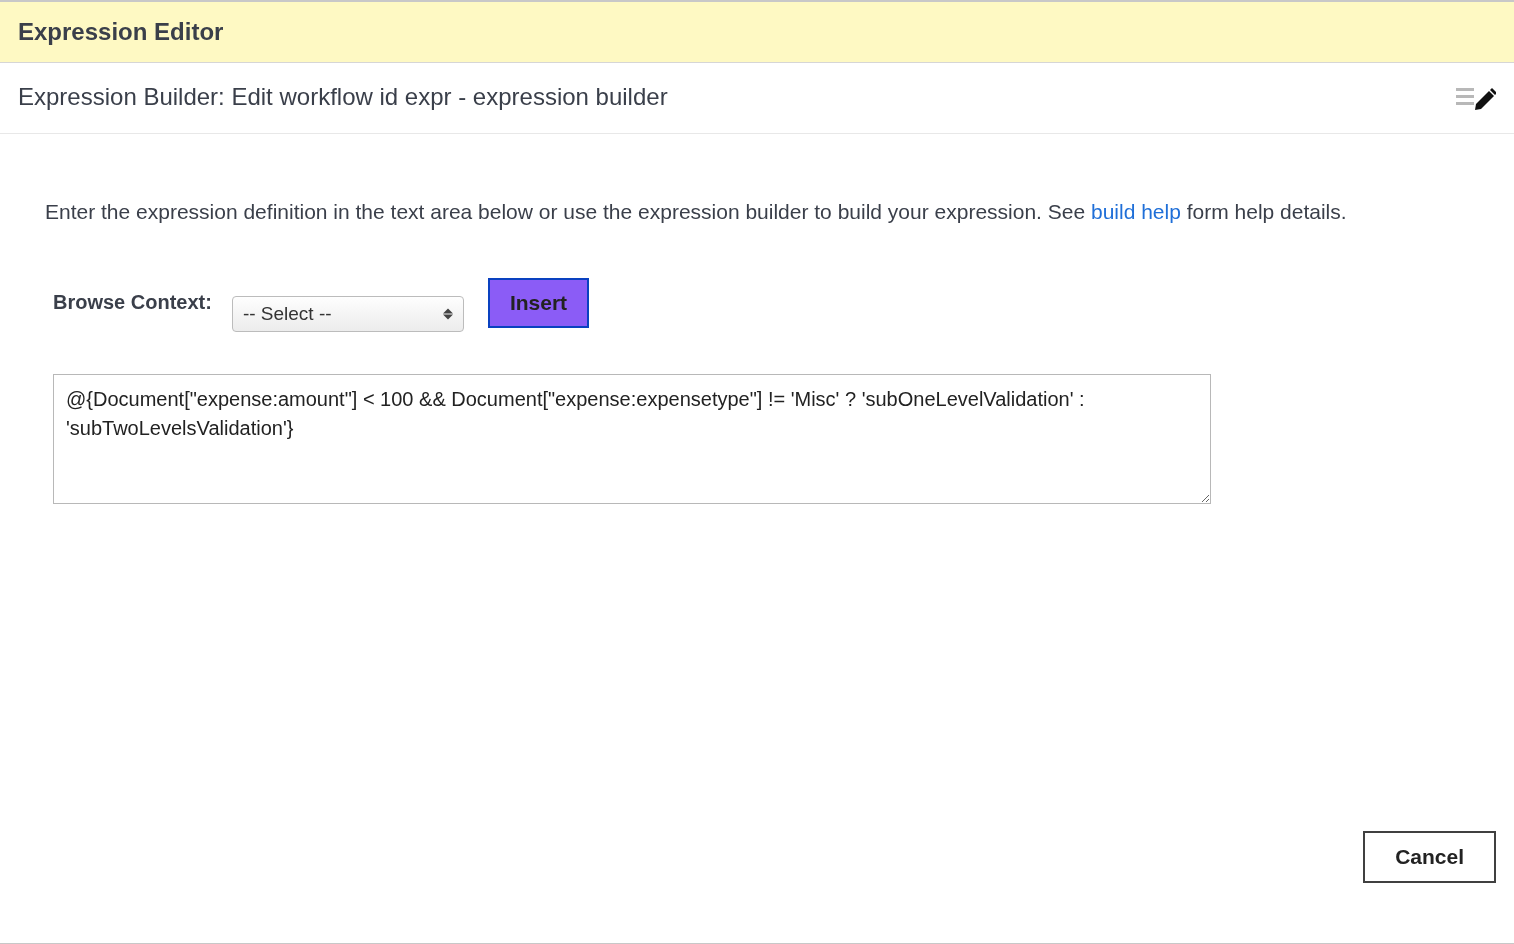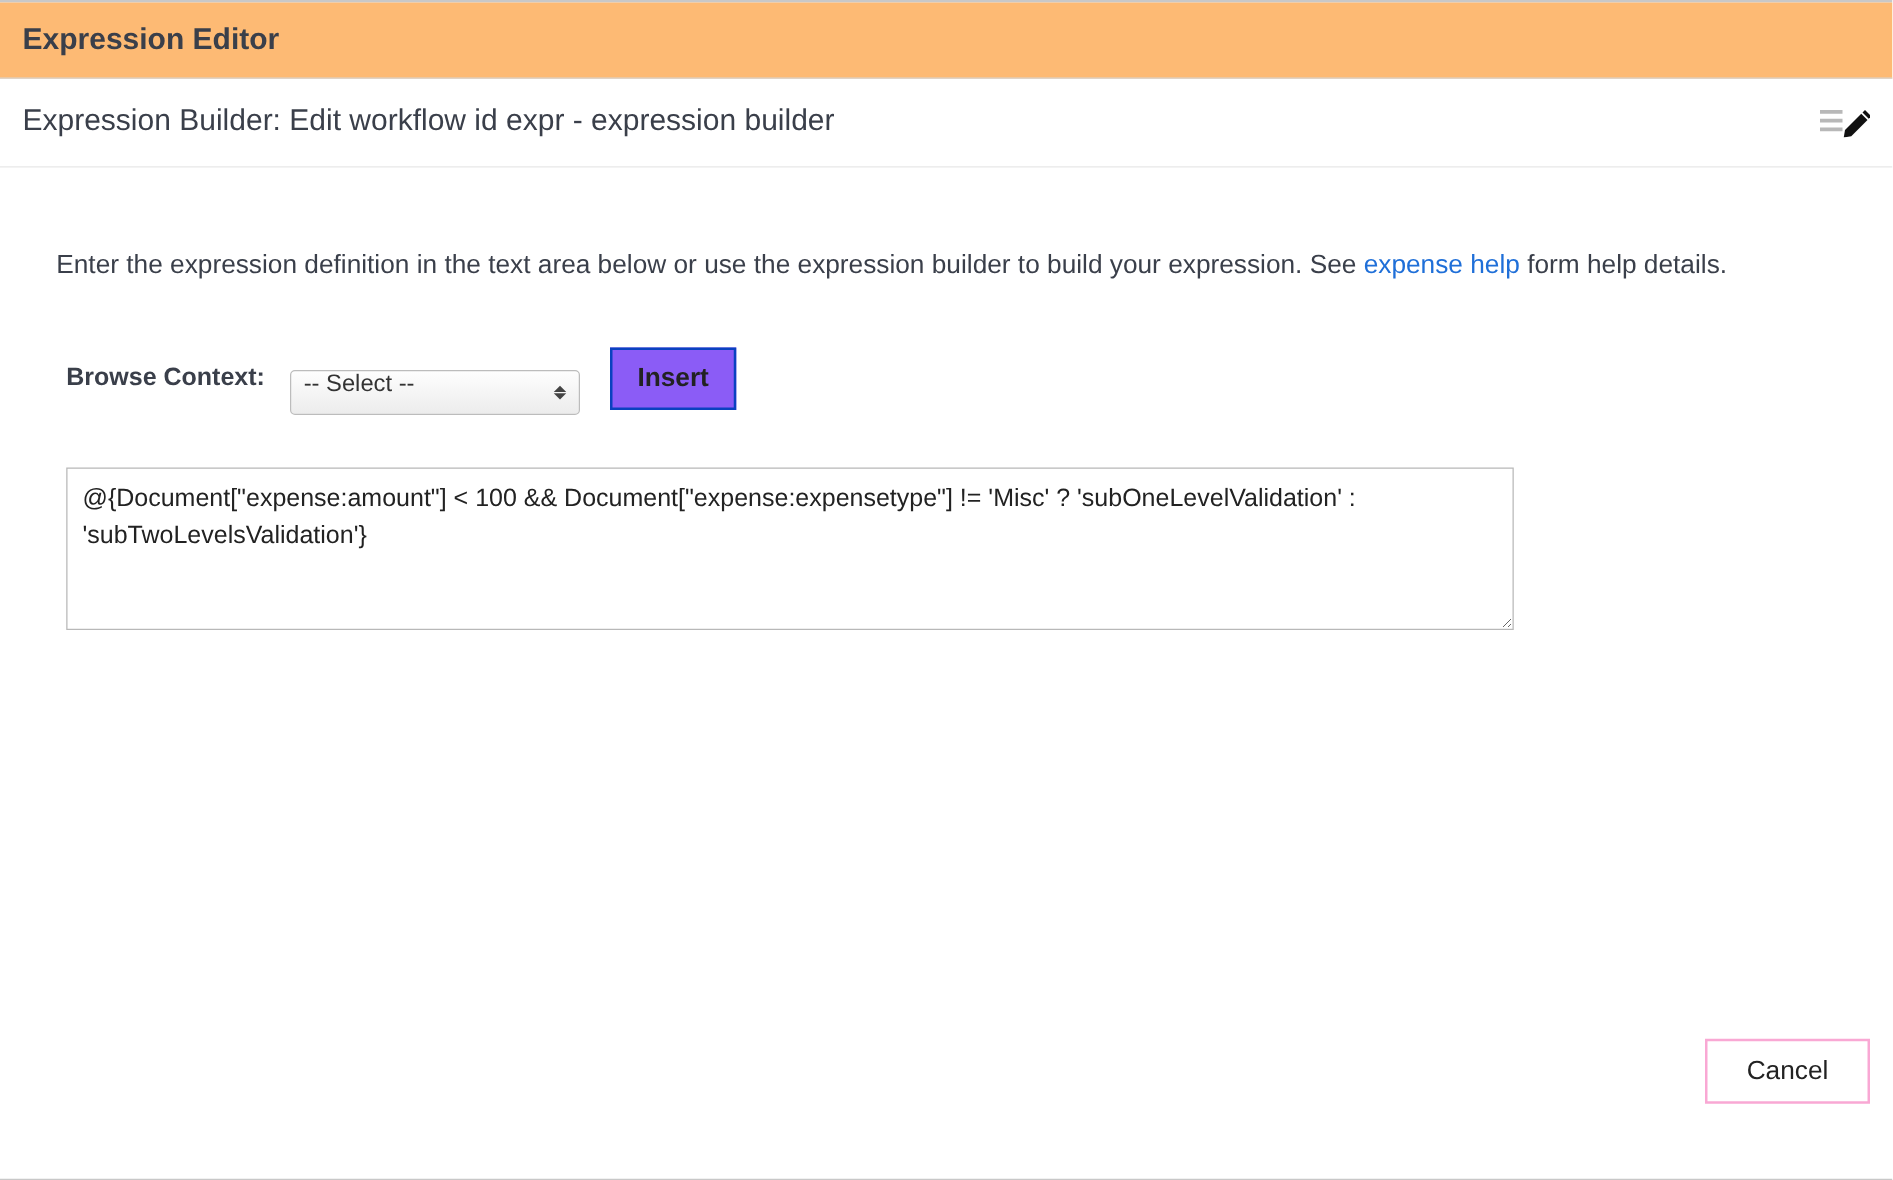--- a/index.html
+++ b/index.html
@@ -15,21 +15,21 @@
     }
     .container {
       width: 1514px;
       height: 944px;
       border-top: 2px solid #c8c8c8;
       border-bottom: 1px solid #c8c8c8;
       background: #fff;
       position: relative;
     }
     .header-bar {
-      background: #fdba74;
+      background: #fef9c3;
       padding: 16px 18px;
       border-bottom: 1px solid #d6d6d6;
     }
     .header-title {
       font-size: 24px;
       font-weight: 600;
       color: #3a3f4a;
     }
     .subheader {
       display: flex;
@@ -75,21 +75,21 @@
       color: #3a3f4a;
     }
     .select-wrap {
       position: relative;
       width: 232px;
       height: 36px;
       background: linear-gradient(#fefefe, #ececec);
       border: 1px solid #bcbcbc;
       border-radius: 4px;
       display: flex;
-      align-items: flex-start;
+      align-items: center;
       padding: 0 30px 0 10px;
       margin-top: 22px;
     }
     .select-value {
       font-size: 19px;
       color: #333;
     }
     .chevrons {
       position: absolute;
       right: 10px;
@@ -137,24 +137,24 @@
       bottom: 60px;
       right: 18px;
       display: flex;
       gap: 12px;
     }
     .footer button {
       height: 52px;
       padding: 0 30px;
       min-width: 132px;
       font-size: 21px;
-      font-weight: 400;
+      font-weight: 700;
       color: #222;
       background: #fff;
-      border: 2px solid #f9a8d4;
+      border: 2px solid #404040;
       cursor: pointer;
     }
   </style>
 </head>
 <body>
 
 <div class="container">
 
   <div class="header-bar">
     <div class="header-title">Expression Editor</div>
@@ -168,21 +168,21 @@
         <rect x="0" y="11" width="18" height="3" fill="#b8b8b8"></rect>
         <rect x="0" y="18" width="18" height="3" fill="#b8b8b8"></rect>
         <path d="M 20 20 L 33 7 L 38 12 L 25 25 L 19 26 Z" fill="#111"></path>
         <path d="M 34 6 L 36 4 L 41 9 L 39 11 Z" fill="#111"></path>
       </svg>
     </div>
   </div>
 
   <div class="content">
     <p class="instructions">
-      <span>Enter the expression definition in the text area below or use the expression builder to build your expression. See </span><a href="#">expense help</a><span> form help details.</span>
+      <span>Enter the expression definition in the text area below or use the expression builder to build your expression. See </span><a href="#">build help</a><span> form help details.</span>
     </p>
 
     <div class="context-row">
       <span class="context-label">Browse Context:</span>
       <div class="select-wrap">
         <span class="select-value">-- Select --</span>
         <span class="chevrons">
           <span class="chev up"></span>
           <span class="chev down"></span>
         </span>

